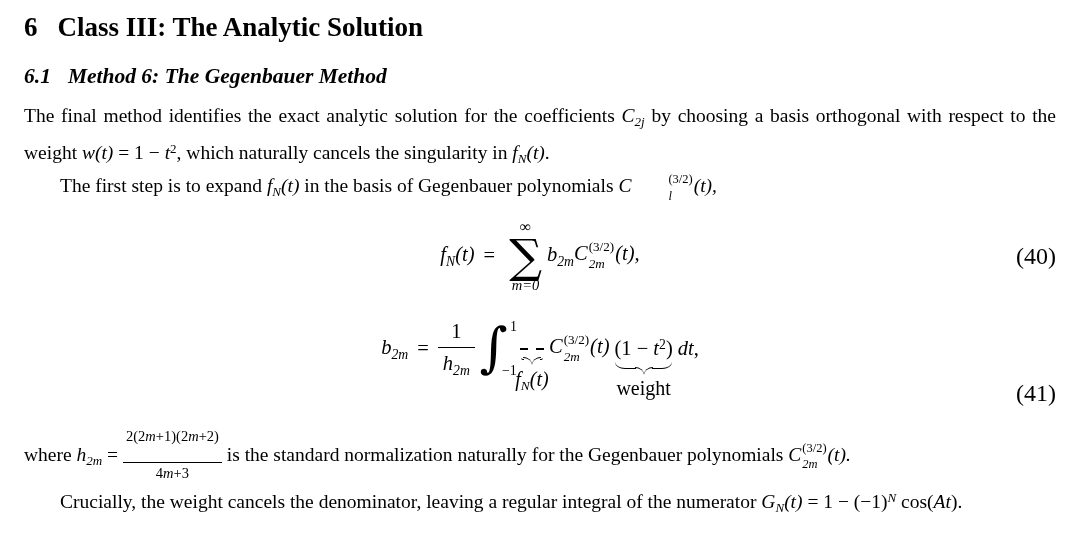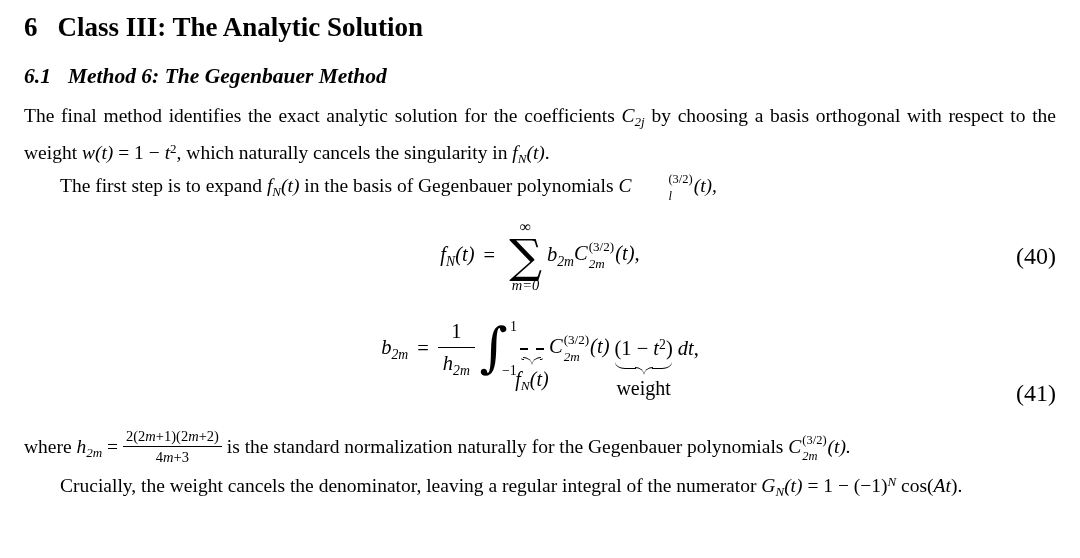--- a/index.html
+++ b/index.html
@@ -59,21 +59,21 @@
               border-bottom:1.6px solid #000;border-bottom-right-radius:10px 7px;}
   .ubrace .nl{position:absolute;left:calc(50% - 9px);width:9px;top:4.5px;height:8px;
               border-top:1.6px solid #000;border-top-right-radius:9px 8px;}
   .ubrace .nr{position:absolute;left:50%;width:9px;top:4.5px;height:8px;
               border-top:1.6px solid #000;border-top-left-radius:9px 8px;}
   .ublabel{position:absolute;top:calc(100% + 17px);left:50%;transform:translateX(-50%);
            font-size:20px;white-space:nowrap;}
 
   .ifrac{display:inline-flex;flex-direction:column;align-items:stretch;text-align:center;
          vertical-align:middle;font-size:14.5px;line-height:1.25;position:relative;top:-2px;}
-  .ifrac .num{border-bottom:1.3px solid #000;padding:0 3px 1px;}
+  .ifrac .num{border-bottom:1.3px solid #000;padding:0 3px 17px;}
   .ifrac .den{padding:1px 3px 0;}
 </style>
 </head>
 <body>
 
 <div class="page">
 
   <h1><span class="h-num">6</span><span>Class III: The Analytic Solution</span></h1>
 
   <h2><span class="h-num">6.1</span><span>Method 6: The Gegenbauer Method</span></h2>

